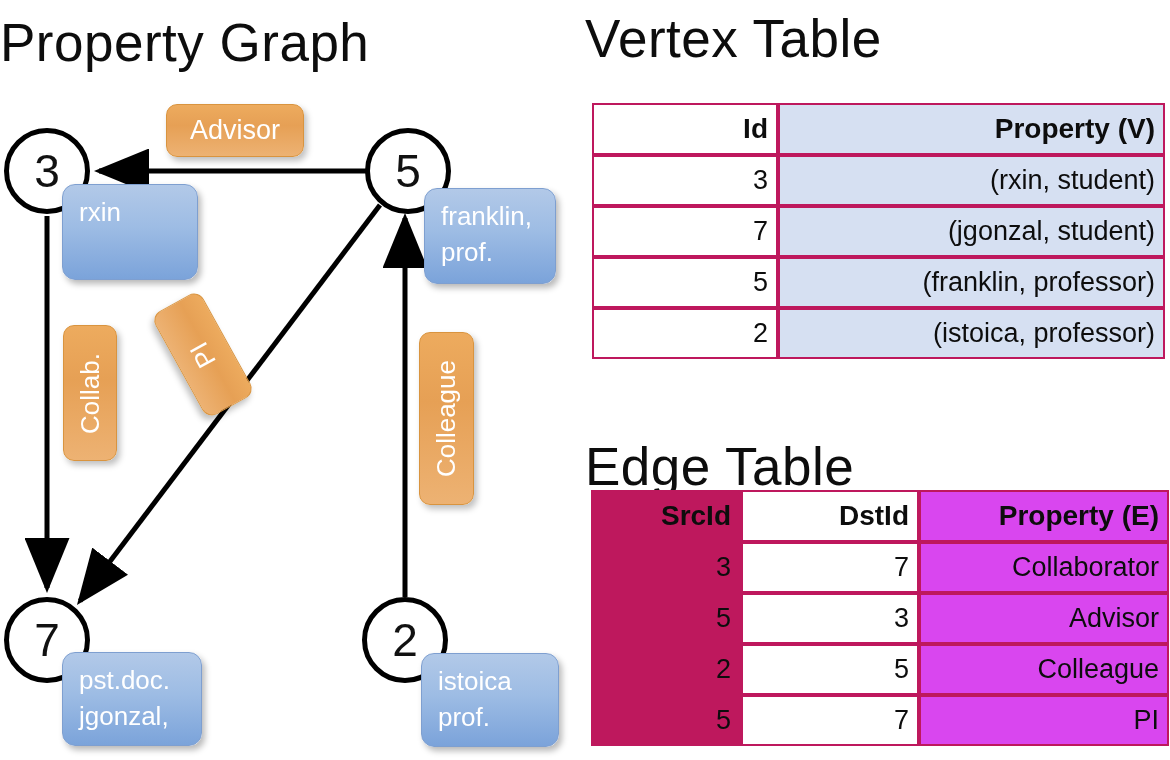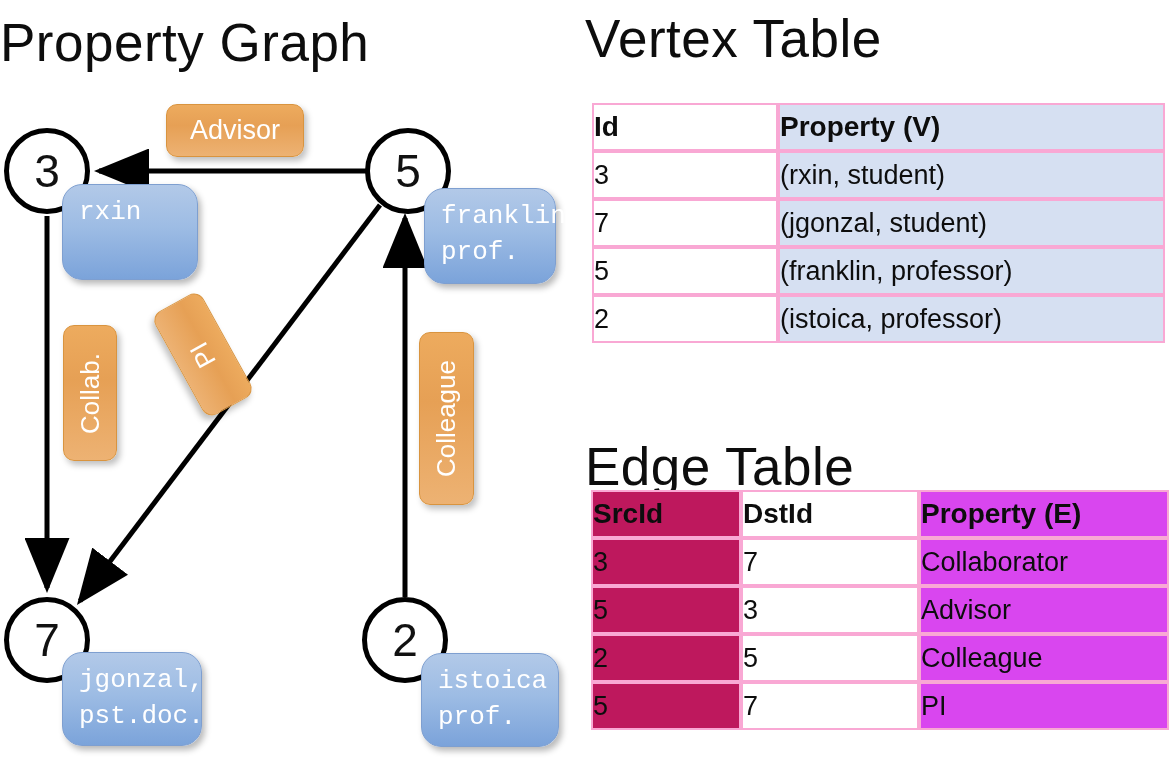--- a/index.html
+++ b/index.html
@@ -62,26 +62,26 @@
     z-index: 5;
   }
   #node-3 { left: 4px;   top: 128px; }
   #node-5 { left: 365px; top: 128px; }
   #node-7 { left: 4px;   top: 597px; }
   #node-2 { left: 362px; top: 597px; }
 
   
   .prop-box {
     position: absolute;
-    border-radius: 20px;
+    border-radius: 13px;
     background: linear-gradient(to bottom, #b2c9e8 0%, #9dbce4 45%, #7ba3da 100%);
     border: 1px solid #7e9fd0;
     box-shadow: 3px 4px 6px rgba(0,0,0,0.28);
     color: #ffffff;
-    font-family: Liberation Mono, monospace;
+    font-family: Liberation Sans, sans-serif;
     font-weight: 300;
     font-size: 26px;
     line-height: 1.38;
     padding: 10px 0 10px 16px;
     box-sizing: border-box;
     z-index: 8;
   }
   #prop-rxin     { left: 62px;  top: 184px; width: 136px; height: 96px; }
   #prop-franklin { left: 424px; top: 188px; width: 132px; height: 96px; }
   #prop-jgonzal  { left: 62px;  top: 652px; width: 140px; height: 94px; }
@@ -131,26 +131,26 @@
 
   
   .data-table {
     position: absolute;
     border-collapse: separate;
     border-spacing: 0;
     font-family: "Liberation Sans", sans-serif;
     font-weight: 300;
   }
   .data-table td, .data-table th {
-    border: 2px solid #f9a8d4;
-    text-align: left;
+    border: 2px solid #be185d;
+    text-align: right;
     font-weight: 300;
     font-size: 27px;
     color: #0d0d0d;
-    padding: 0;
+    padding: 8px;
     height: 48px;
     box-sizing: border-box;
   }
   .data-table th { font-weight: bold; font-size: 28px; }
 
   #vertex-table { left: 592px; top: 103px; }
   #vertex-table .col-id   { width: 186px; background: #ffffff; }
   #vertex-table .col-prop { width: 387px; background: #d6e0f2; }
 
   #edge-table { left: 591px; top: 490px; }
@@ -199,22 +199,22 @@
   </div>
 
   <div class="prop-box" id="prop-rxin">
     <div>rxin</div>
   </div>
   <div class="prop-box" id="prop-franklin">
     <div>franklin,</div>
     <div>prof.</div>
   </div>
   <div class="prop-box" id="prop-jgonzal">
+    <div>pst.doc.</div>
     <div>jgonzal,</div>
-    <div>pst.doc.</div>
   </div>
   <div class="prop-box" id="prop-istoica">
     <div>istoica</div>
     <div>prof.</div>
   </div>
 
   <div class="label-box" id="label-advisor">
     <span class="htext">Advisor</span>
   </div>
   <div class="label-box" id="label-collab">

